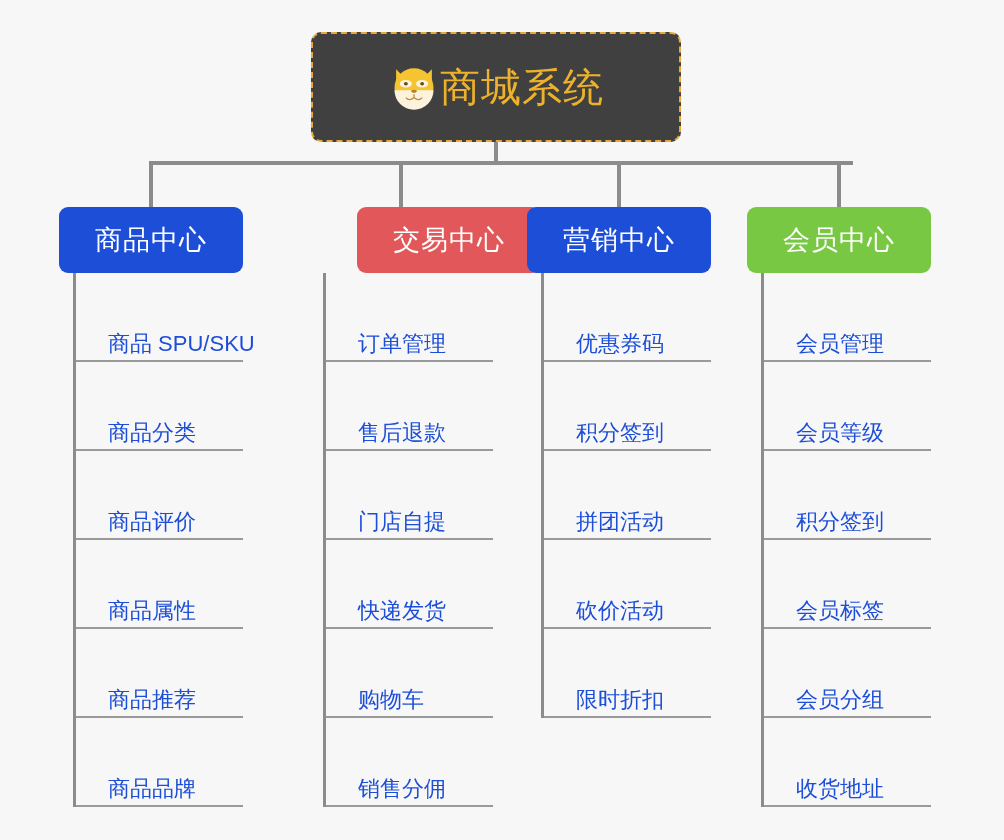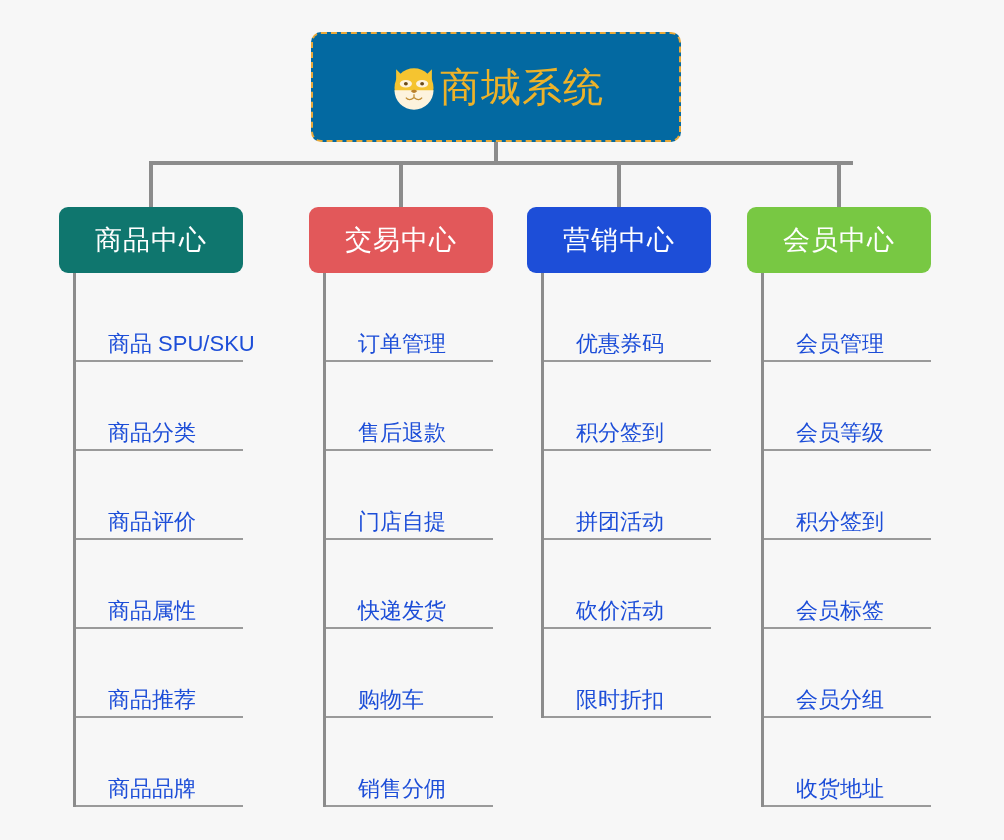--- a/index.html
+++ b/index.html
@@ -15,21 +15,21 @@
     width: 1004px;
     height: 840px;
     background: #f7f7f7;
   }
 
   
   .root-node {
     position: absolute;
     left: 311px; top: 32px;
     width: 370px; height: 110px;
-    background: #0369a1;
+    background: #404040;
     border: 2px dashed #e8a93a;
     border-radius: 10px;
     display: flex;
     align-items: center;
     justify-content: center;
   }
   .root-emoji {
     width: 52px; height: 52px;
     position: relative;
     flex: none;
@@ -123,21 +123,21 @@
       </svg>
     </span>
     <span class="root-title">商城系统</span>
   </div>
 
   <div class="conn conn-stem"></div>
   <div class="conn conn-bus"></div>
 
 <div class="conn conn-drop" style="left: 149px;"></div>
     <div class="col" style="left: 59px;">
-      <div class="cat-box" style="background: #0f766e; justify-content: center;">
+      <div class="cat-box" style="background: #1d4ed8; justify-content: center;">
         <span>商品中心</span>
       </div>
       <div class="leaves">
         <div class="leaf">
           <span class="leaf-label">商品 SPU/SKU</span>
         </div>
         <div class="leaf">
           <span class="leaf-label">商品分类</span>
         </div>
         <div class="leaf">
@@ -149,21 +149,21 @@
         <div class="leaf">
           <span class="leaf-label">商品推荐</span>
         </div>
         <div class="leaf">
           <span class="leaf-label">商品品牌</span>
         </div>
       </div>
     </div>
     <div class="conn conn-drop" style="left: 399px;"></div>
     <div class="col" style="left: 309px;">
-      <div class="cat-box" style="background: rgb(226, 88, 90);">
+      <div class="cat-box" style="background: rgb(226, 88, 90); margin-left: 48px;">
         <span>交易中心</span>
       </div>
       <div class="leaves">
         <div class="leaf">
           <span class="leaf-label">订单管理</span>
         </div>
         <div class="leaf">
           <span class="leaf-label">售后退款</span>
         </div>
         <div class="leaf">

